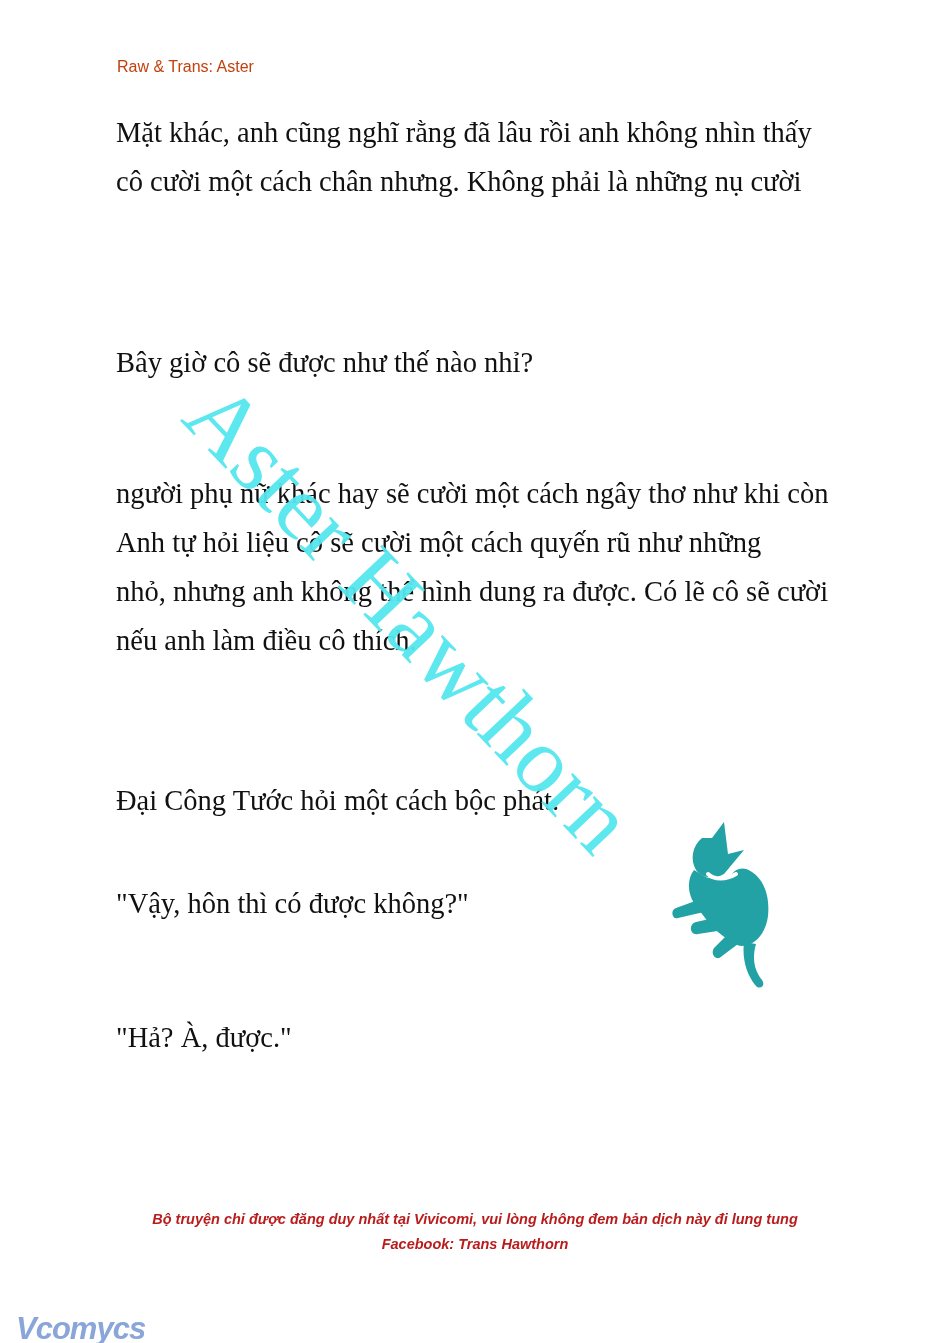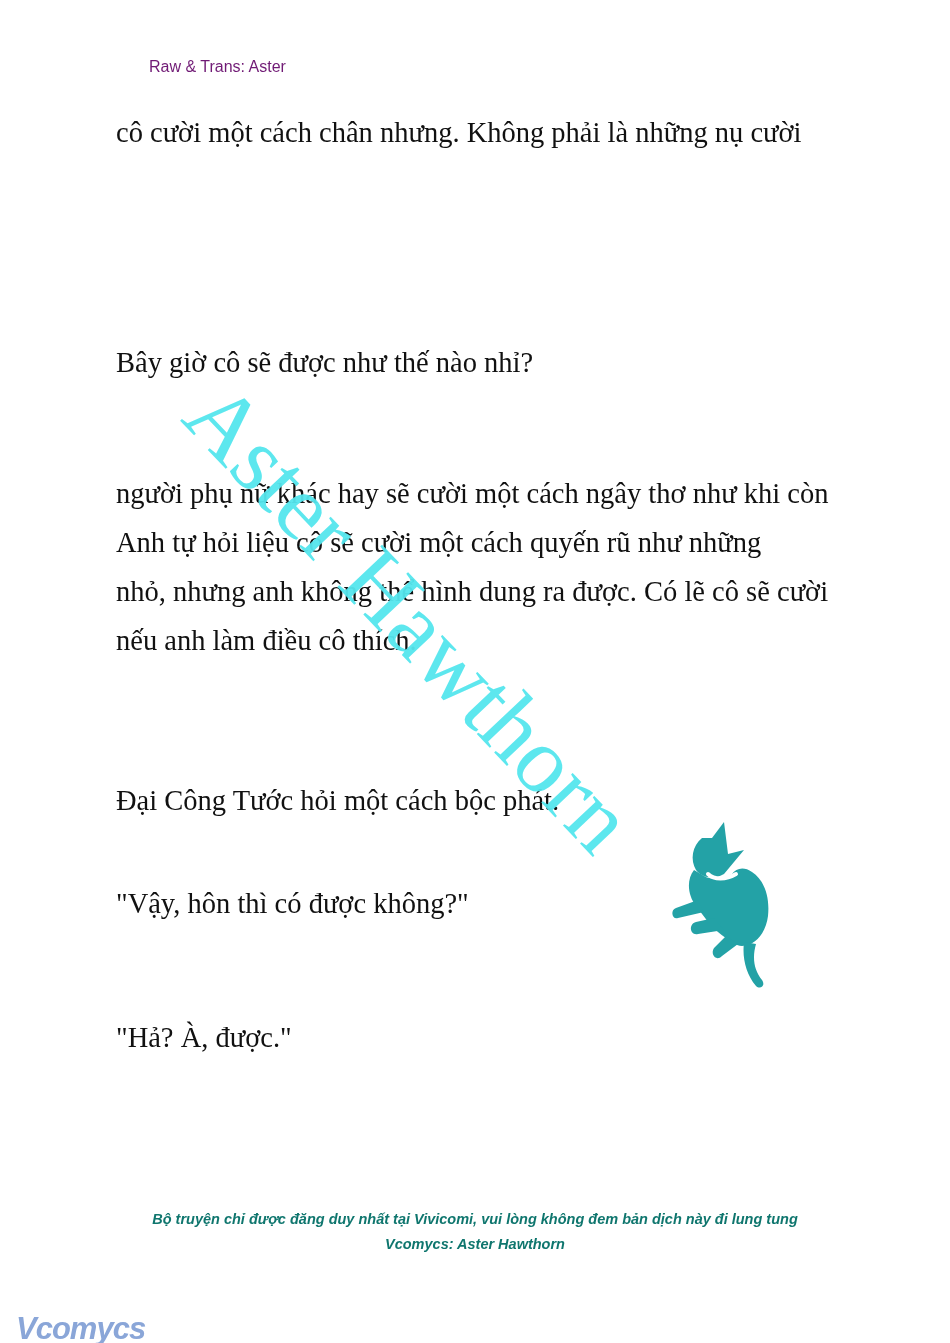--- a/index.html
+++ b/index.html
@@ -1,55 +1,56 @@
 <!DOCTYPE html>
 <html><head>
 <meta charset="utf-8">
 <style>
   html, body { margin: 0; padding: 0; }
   body {
     width: 950px; height: 1343px; background: #ffffff; position: relative; overflow: hidden;
   }
   .header {
     position: absolute; left: 117px; top: 58px;
-    font-family: "Liberation Sans", sans-serif; font-size: 16px; color: #701a75; margin-left: 32px;
+    font-family: "Liberation Sans", sans-serif; font-size: 16px; color: #c2410c;
   }
   .para {
     position: absolute; left: 116px; width: 740px;
     font-family: "Liberation Serif", serif; font-size: 28.5px; color: #111;
     line-height: 49px; margin: 0; white-space: nowrap;
   }
   .para span { display: block; }
   .watermark {
     position: absolute; left: 30px; top: 570px; width: 760px;
     transform-origin: center center;
     transform: rotate(46.6deg);
     font-family: "Liberation Serif", serif; font-size: 94px; color: #55e6ee;
     white-space: nowrap; text-align: center; line-height: 1;
     opacity: 0.95; pointer-events: none;
   }
   .cat { position: absolute; left: 652px; top: 808px; width: 130px; height: 186px; }
   .footer {
     position: absolute; left: 0; width: 950px; top: 1207px; text-align: center;
     font-family: "Liberation Sans", sans-serif; font-style: italic; font-weight: bold;
-    font-size: 14.5px; color: #0f766e; line-height: 25px;
+    font-size: 14.5px; color: #b91c1c; line-height: 25px;
   }
   .footer span { display: block; }
   .logo {
     position: absolute; left: 16px; top: 1295px;
     font-family: "Liberation Sans", sans-serif; font-style: italic; font-weight: bold;
     font-size: 31px; color: #8aa6d8; letter-spacing: -1px; margin-top: 16px;
   }
 </style>
 </head>
 <body>
 
 <div class="header">Raw &amp; Trans: Aster</div>
 
 <p class="para" style="top:108px">
+  <span>Mặt khác, anh cũng nghĩ rằng đã lâu rồi anh không nhìn thấy</span>
   <span>cô cười một cách chân nhưng. Không phải là những nụ cười</span>
 </p>
 
 <p class="para" style="top:338px">
   <span>Bây giờ cô sẽ được như thế nào nhỉ?</span>
 </p>
 
 <p class="para" style="top:469px">
   <span>người phụ nữ khác hay sẽ cười một cách ngây thơ như khi còn</span>
   <span>Anh tự hỏi liệu cô sẽ cười một cách quyến rũ như những</span>
@@ -84,16 +85,16 @@
 
     <path d="M74 128 L62 140 C58 146 64 154 70 148 L86 136 Z"></path>
 
     <path d="M92 134 C90 150 94 166 104 178 C108 182 114 178 110 172 C102 162 100 150 104 136 Z"></path>
   </g>
   <path d="M56 66 C62 72 74 72 84 66" stroke="#ffffff" stroke-width="4" fill="none" stroke-linecap="round"></path>
 </svg>
 
 <div class="footer">
   <span>Bộ truyện chỉ được đăng duy nhất tại Vivicomi, vui lòng không đem bản dịch này đi lung tung</span>
-  <span>Vcomycs: Aster Hawthorn</span>
+  <span>Facebook: Trans Hawthorn</span>
 </div>
 
 <div class="logo">Vcomycs</div>
 
 </body></html>

